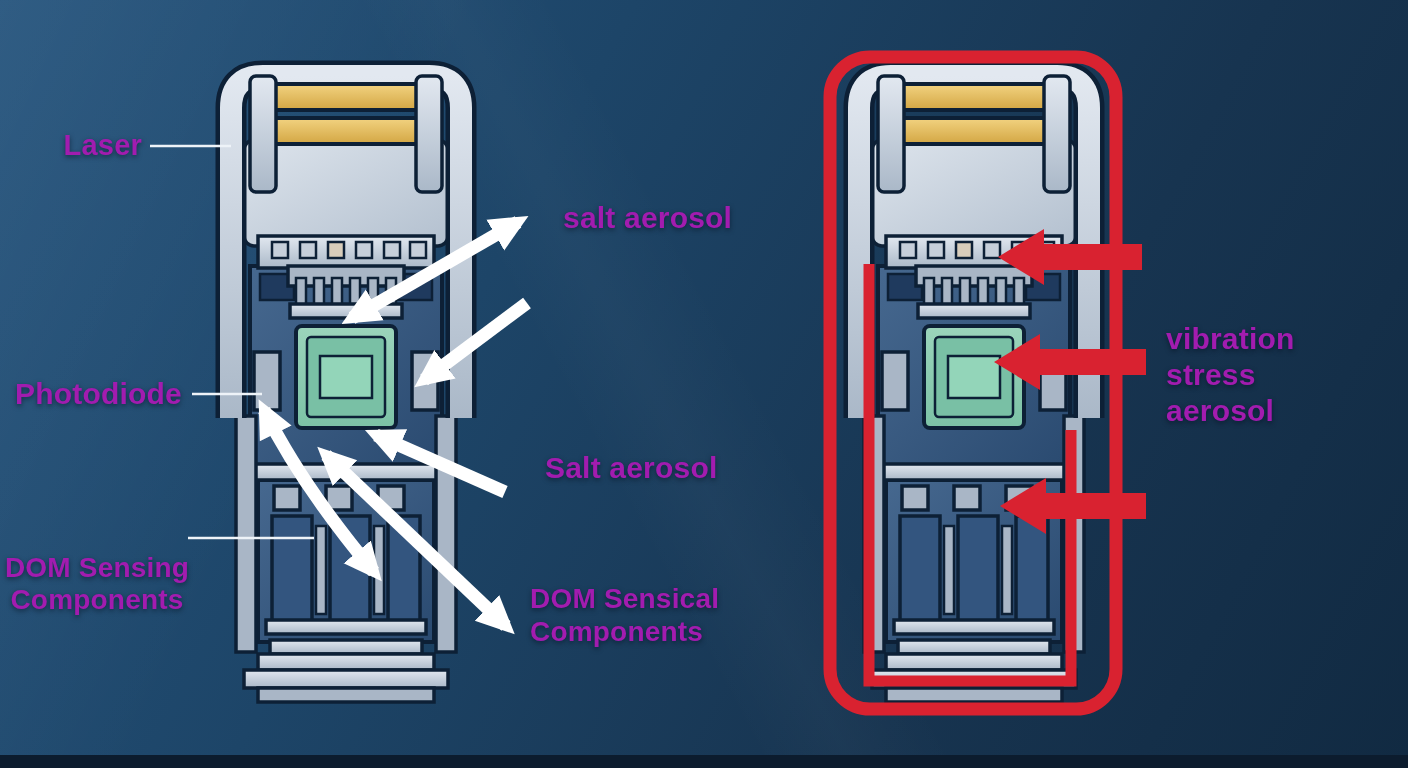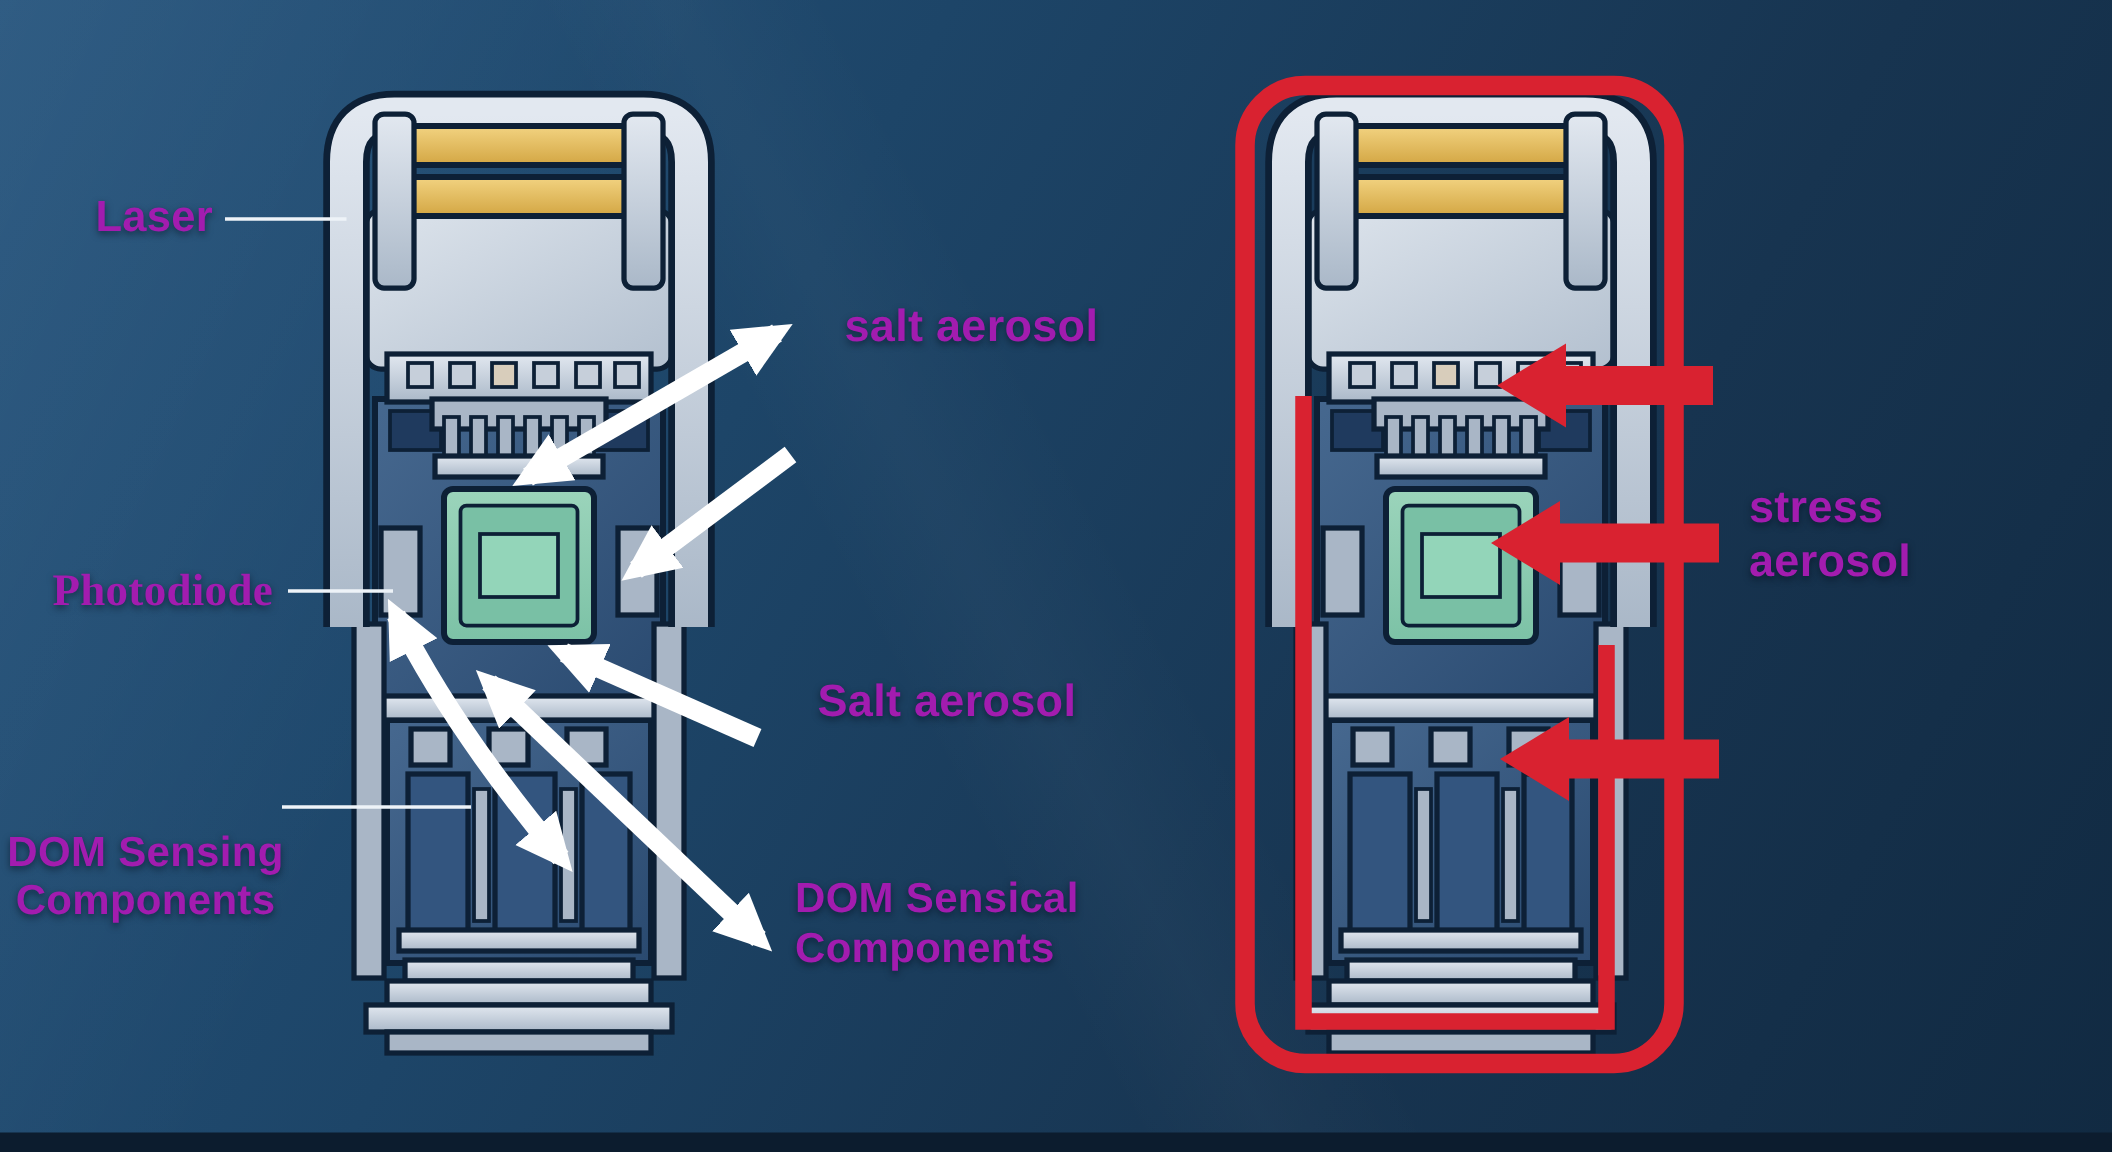--- a/index.html
+++ b/index.html
@@ -38,21 +38,21 @@
   .leader{stroke:#eef3f8;stroke-width:2.4;}
   .warrow{stroke:#ffffff;stroke-width:13;fill:none;}
   .red{fill:#d92230;}
   .redline{fill:none;stroke:#d92230;}
 
   
   .lbl{position:absolute;color:#a21caf;font-weight:bold;
        text-shadow:0 2px 5px rgba(4,14,27,0.55);letter-spacing:0.2px;}
   .lbl div{white-space:nowrap;}
   .lbl-laser{left:20px;top:129px;width:122px;text-align:right;font-size:29px;}
-  .lbl-photodiode{left:0px;top:377px;width:182px;text-align:right;font-size:30px;font-family:Liberation Serif, serif;}
+  .lbl-photodiode{left:0px;top:377px;width:182px;text-align:right;font-size:30px;}
   .lbl-dom-sensing{left:4px;top:517px;width:186px;text-align:center;font-size:28px;line-height:32px;margin-top:35px;}
   .lbl-salt-dep{left:563px;top:199px;font-size:30px;line-height:37px;}
   .lbl-salt{left:545px;top:451px;font-size:30px;}
   .lbl-dom-sensical{left:530px;top:582px;font-size:28px;line-height:33px;}
   .lbl-vibration{left:1166px;top:321px;font-size:30px;line-height:36px;}
 </style>
 </head>
 <body>
 
 <div class="streaks"></div>
@@ -201,17 +201,18 @@
 </div>
 
 <div class="lbl lbl-salt">Salt aerosol</div>
 
 <div class="lbl lbl-dom-sensical">
   <div>DOM Sensical</div>
   <div>Components</div>
 </div>
 
 <div class="lbl lbl-vibration">
+  <div>vibration</div>
   <div>stress</div>
   <div>aerosol</div>
 </div>
 
 <div class="bottom-band"></div>
 
 </body></html>

